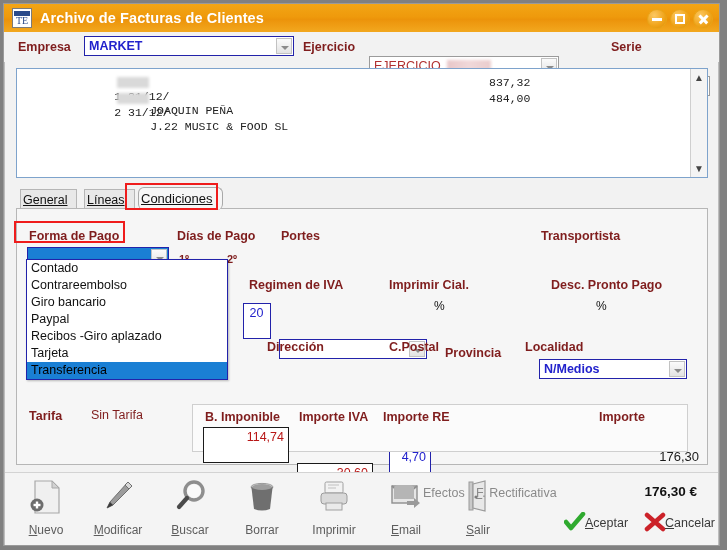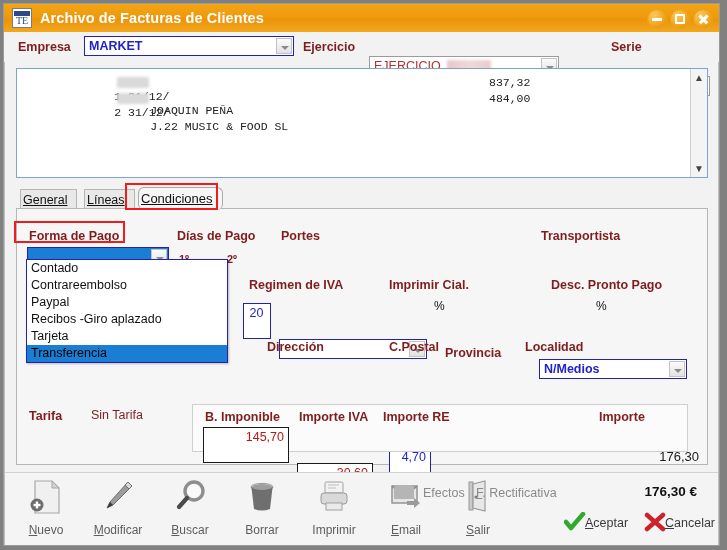--- a/index.html
+++ b/index.html
@@ -493,37 +493,38 @@
       <div class="lbl abs" style="left:508px; top:131px;">Localidad</div>
 
       <div class="lbl abs" style="left:12px; top:200px;">Tarifa</div>
       <div class="lbl abs" style="left:74px; top:199px; font-weight:normal;">Sin Tarifa</div>
 
     </div>
 
     <div class="totalbox">
       <div class="lbl abs" style="left:12px; top:5px;">B. Imponible</div>
       <div class="inp black abs" style="left:10px; top:22px; width:86px;">
-        <div class="v">145,70</div>
+        <div class="v">114,74</div>
       </div>
       <div class="lbl abs" style="left:106px; top:5px;">Importe IVA</div>
       <div class="inp black abs" style="left:104px; top:22px; width:76px;padding-left:8px;">
         <div class="v">30,60</div>
       </div>
       <div class="lbl abs" style="left:190px; top:5px;">Importe RE</div>
       <div class="inp black abs" style="left:188px; top:22px; width:78px;">
         <div class="v"></div>
       </div>
       <div class="lbl abs" style="left:406px; top:5px;">Importe</div>
       <div class="bigval abs" style="left:424px; top:25px; width:82px; text-align:right;margin-top:19px;">176,30</div>
     </div>
 
     <div class="dropdown">
       <div class="dd-item">Contado</div>
       <div class="dd-item">Contrareembolso</div>
+      <div class="dd-item">Giro bancario</div>
       <div class="dd-item">Paypal</div>
       <div class="dd-item">Recibos -Giro aplazado</div>
       <div class="dd-item">Tarjeta</div>
       <div class="dd-item sel">Transferencia</div>
     </div>
 
     <div class="toolbar">
 
       <div class="tbtn" style="left:10px; height:60px;">
         <div class="ico">

